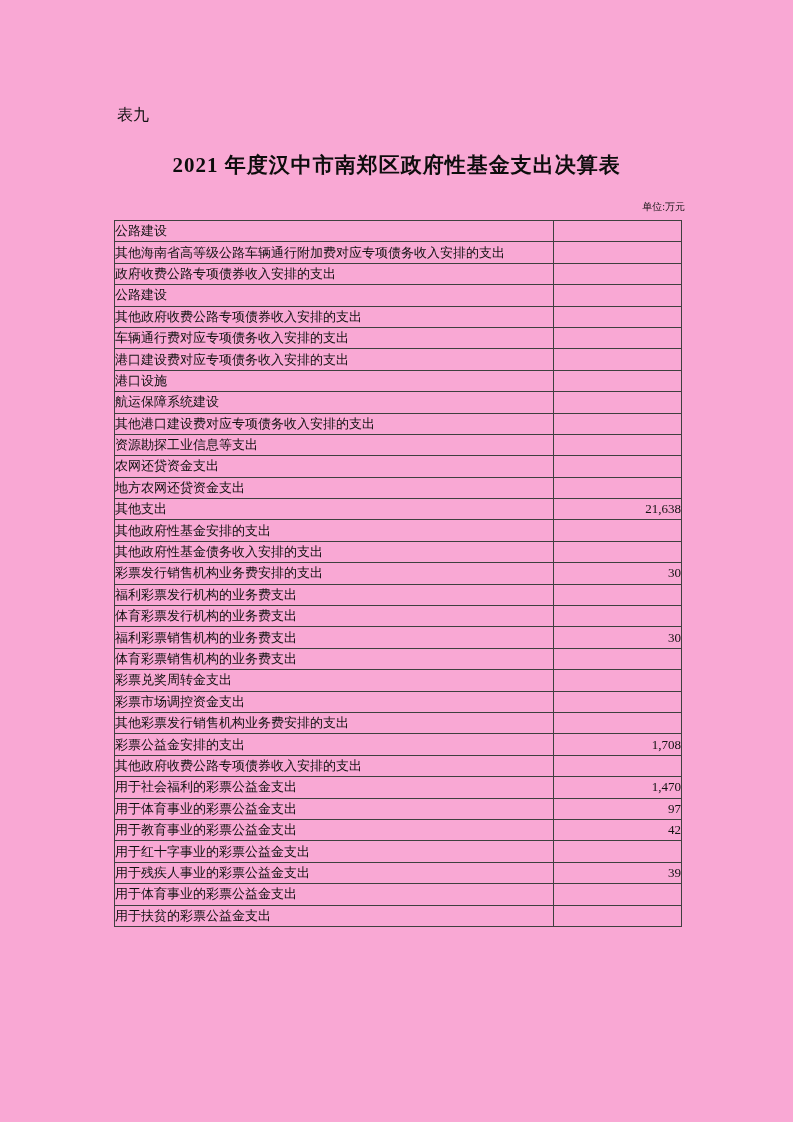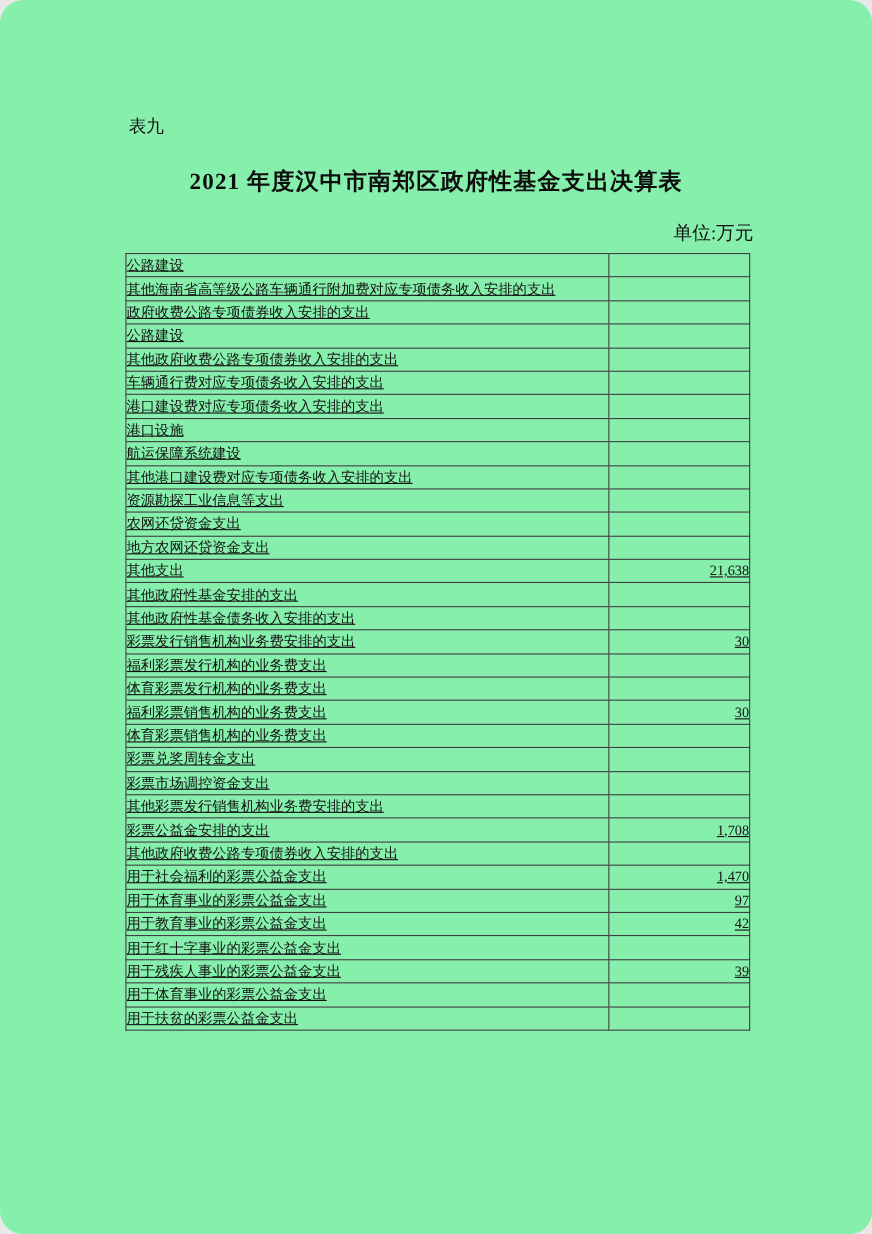--- a/index.html
+++ b/index.html
@@ -1,49 +1,47 @@
 <!DOCTYPE html>
 <html><head>
 <meta charset="utf-8">
 <style>
   html,body { margin:0; padding:0; background:#e8e8e8; }
   .page {
     position:relative;
     width:793px; height:1122px;
-    background:#86efac;
+    background:#f9a8d4;
     margin:0 auto;
     font-family:"Liberation Serif","DejaVu Serif",serif;
     color:#111111;
     overflow:hidden;
-    border-radius:21px;
   }
   .table-label {
     position:absolute; left:117px; top:105px;
     font-size:16px;
     font-family:"Liberation Sans","DejaVu Sans",sans-serif;
     color:#111;
   }
   .doc-title {
     position:absolute; left:0; top:151px; width:100%;
     text-align:center;
     font-size:21px; font-weight:bold;
     letter-spacing:1px;
     color:#0d0d0d;
   }
   .unit-label {
     position:absolute; top:200px; right:108px;
-    font-size:17px;
+    font-size:10px;
     color:#111;
   }
   table.budget {
-    position:absolute; left:114px; top:230px;
+    position:absolute; left:114px; top:220px;
     width:567px;
     border-collapse:collapse;
     table-layout:fixed;
-    text-decoration:underline;
   }
   table.budget td {
     border:1px solid #3f3f3f;
     font-size:13px;
     padding:0;
     height:20.4px;
     vertical-align:middle;
     white-space:nowrap;
     overflow:hidden;
   }

